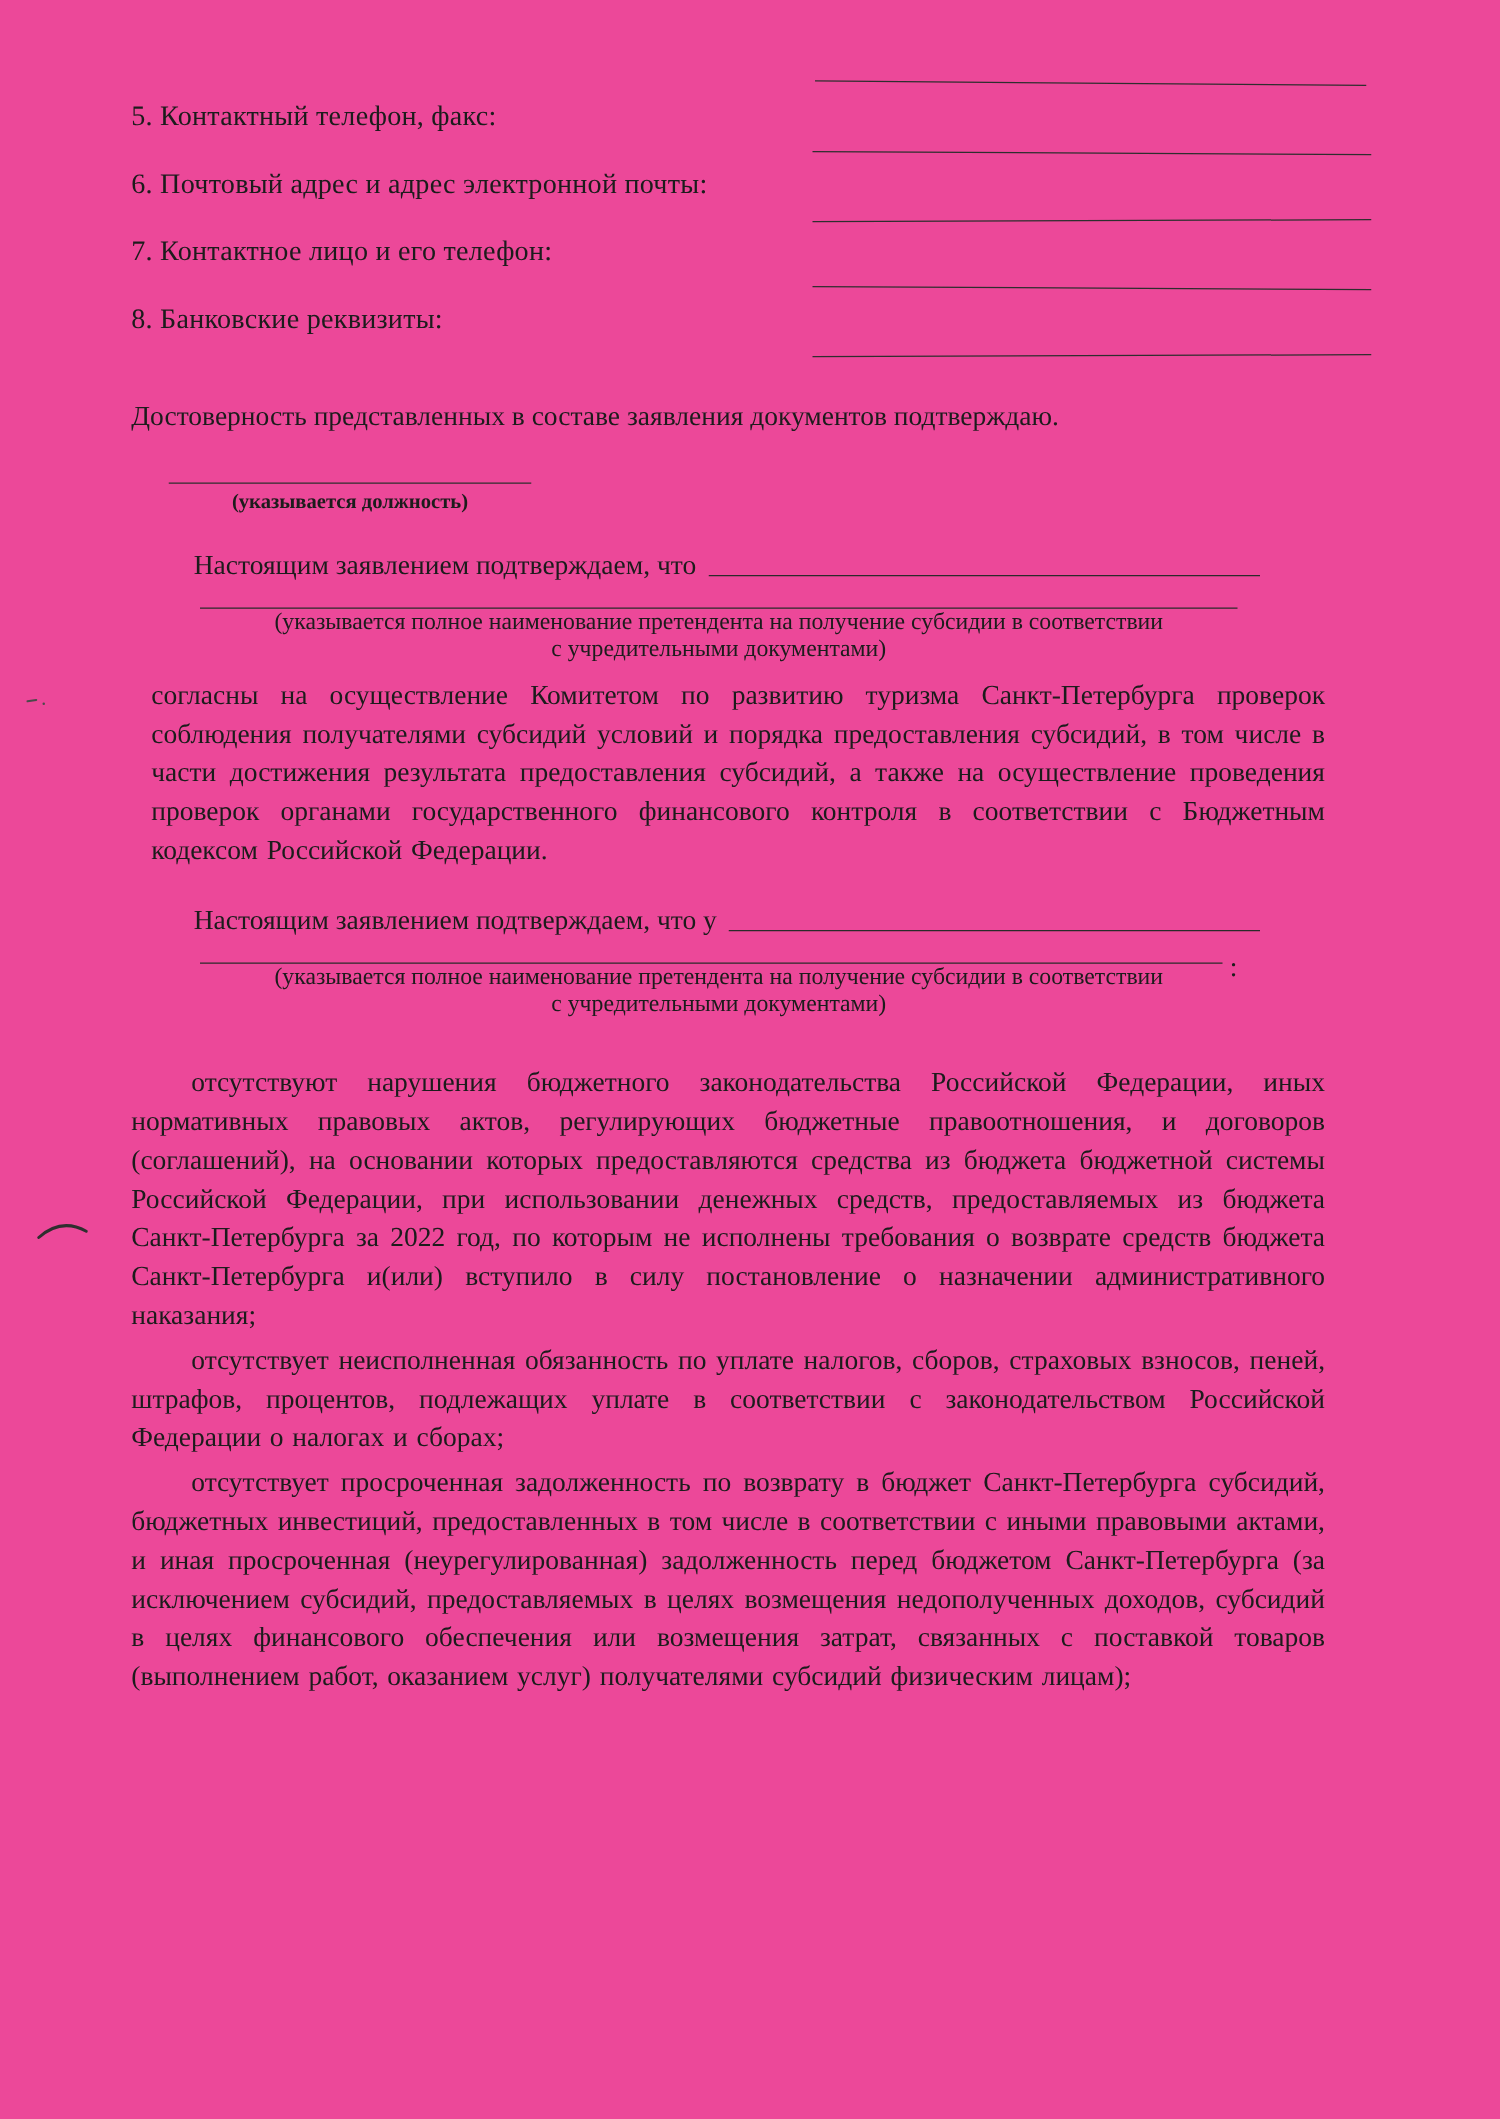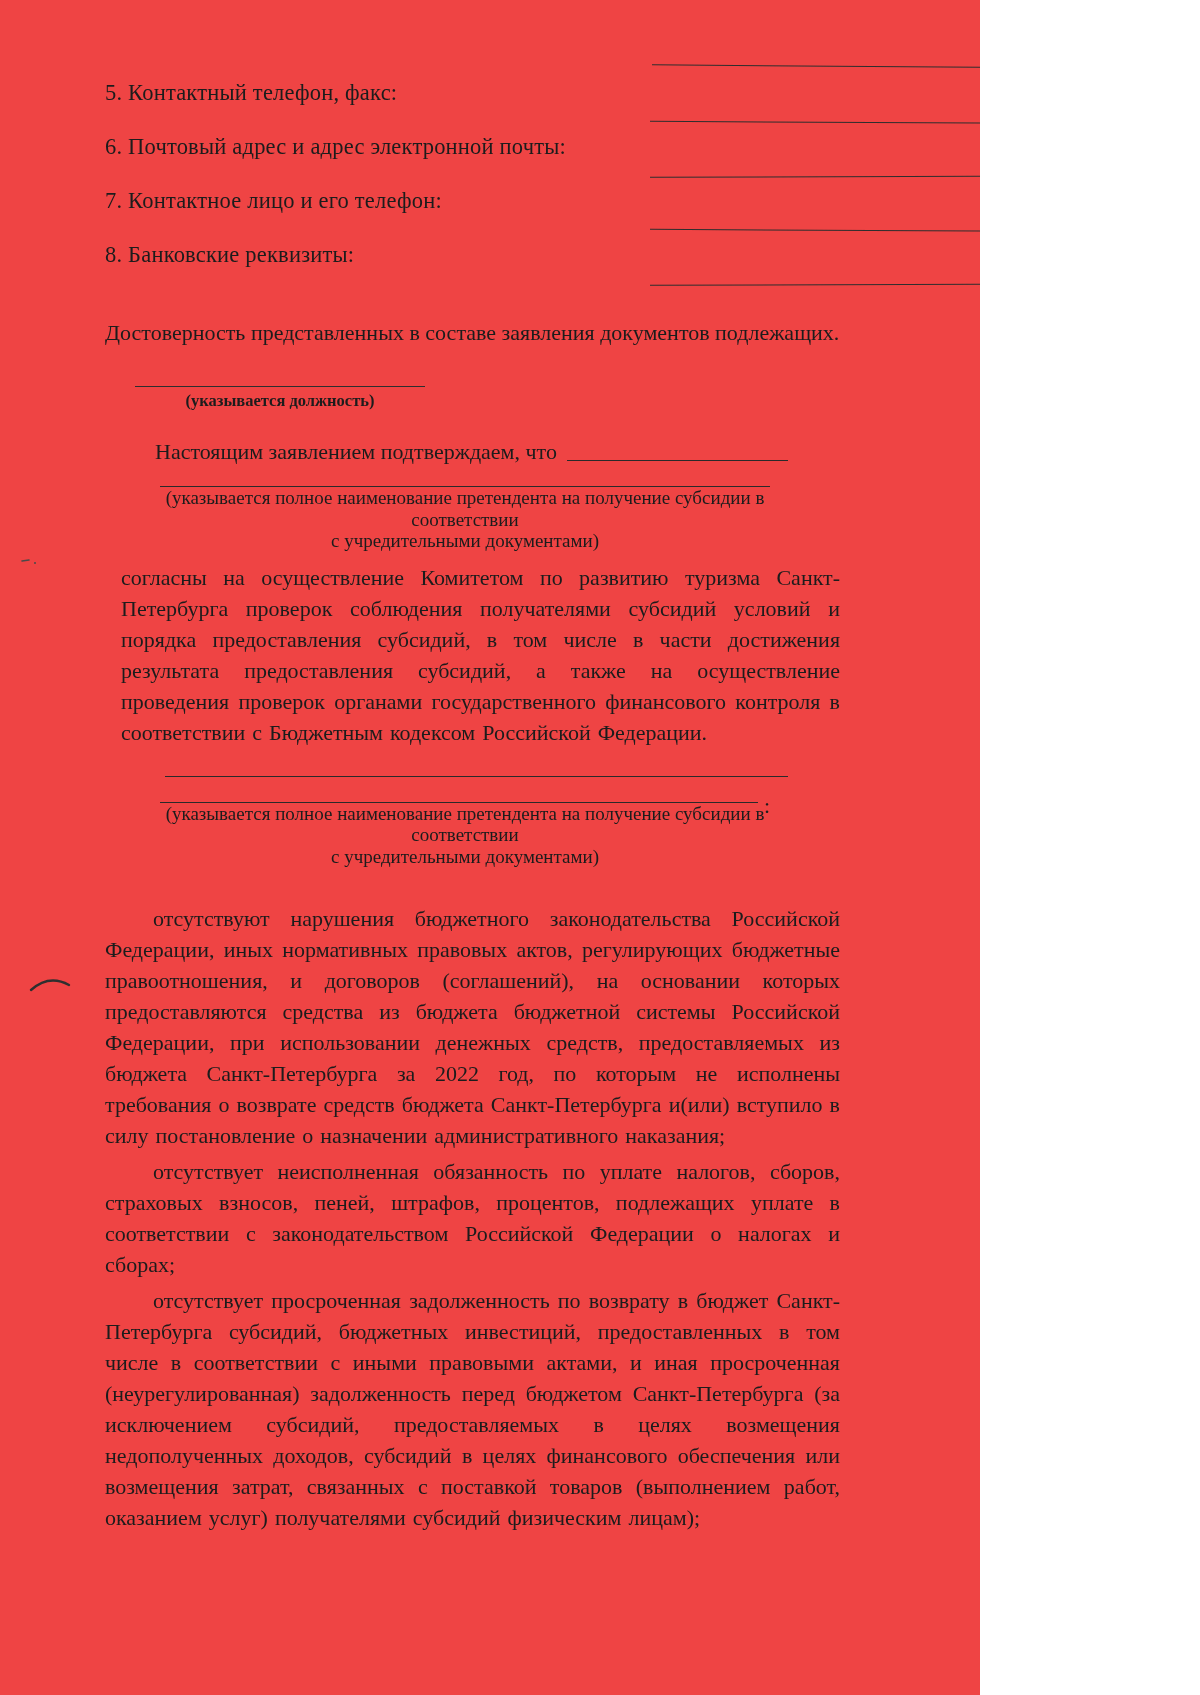--- a/index.html
+++ b/index.html
@@ -1,21 +1,21 @@
 <!DOCTYPE html>
 <html><head>
 <meta charset="utf-8">
 <style>
   * { box-sizing: border-box; }
   html, body { margin: 0; padding: 0; background: #ffffff; }
   .page {
     position: relative;
-    width: 980px;
+    width: 1200px;
     height: 1695px;
-    background: #ef4444;
+    background: #ec4899;
     overflow: hidden;
     font-family: "Liberation Serif", "DejaVu Serif", serif;
     color: #1c1c1c;
   }
   .content {
     position: absolute;
     inset: 0;
     padding: 80px 140px 0 105px;
   }
   
@@ -108,21 +108,21 @@
       <div class="field-row">
         <span class="field-label">7. Контактное лицо и его телефон:</span>
         <span class="field-line t-a"></span>
       </div>
       <div class="field-row">
         <span class="field-label">8. Банковские реквизиты:</span>
         <span class="field-line t-b"></span>
       </div>
     </div>
 
-    <p class="confirm">Достоверность представленных в составе заявления документов подлежащих.</p>
+    <p class="confirm">Достоверность представленных в составе заявления документов подтверждаю.</p>
 
     <div class="sig">
       <div class="sig-col-1">
         <div class="sig-line"></div>
         <div class="sig-cap">(указывается должность)</div>
       </div>
     </div>
 
     <div class="lead">
       <span class="lead-text">Настоящим заявлением подтверждаем, что</span>
@@ -133,20 +133,21 @@
       <div class="nb-line">
         <span class="nb-fill"></span>
       </div>
       <div class="nb-cap">(указывается полное наименование претендента на получение субсидии в соответствии</div>
       <div class="nb-cap">с учредительными документами)</div>
     </div>
 
     <p class="para p-body">согласны на осуществление Комитетом по развитию туризма Санкт-Петербурга проверок соблюдения получателями субсидий условий и порядка предоставления субсидий, в том числе в части достижения результата предоставления субсидий, а также на осуществление проведения проверок органами государственного финансового контроля в соответствии с Бюджетным кодексом Российской Федерации.</p>
 
     <div class="lead">
+      <span class="lead-text">Настоящим заявлением подтверждаем, что у</span>
       <span class="lead-fill"></span>
     </div>
 
     <div class="name-block">
       <div class="nb-line">
         <span class="nb-fill"></span>
         <span class="nb-colon">:</span>
       </div>
       <div class="nb-cap">(указывается полное наименование претендента на получение субсидии в соответствии</div>
       <div class="nb-cap">с учредительными документами)</div>

